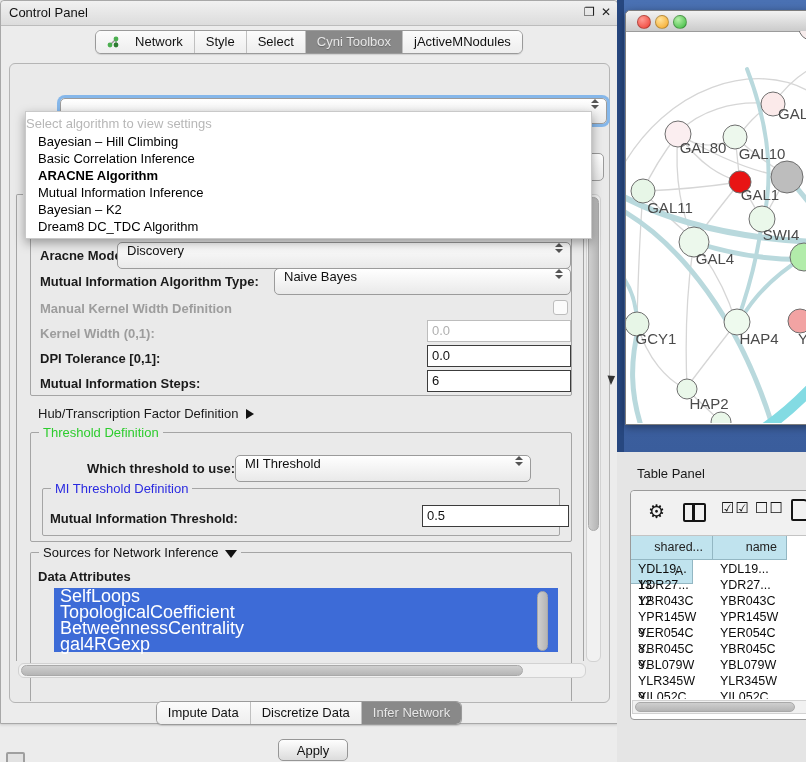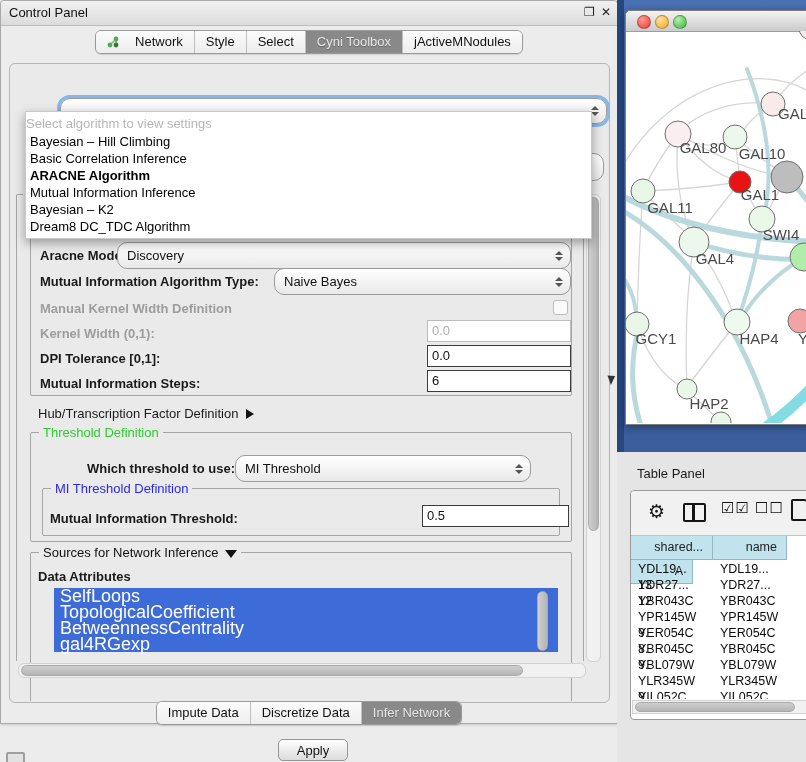--- a/index.html
+++ b/index.html
@@ -15,31 +15,31 @@
   #cp-title{left:8px;top:4px;font-size:13px;color:#111}
   .winbtn{top:4px;font-size:12px;font-weight:bold;color:#222;cursor:default}
   
   .seg{display:flex;border:1px solid #9a9a9a;border-radius:6px;overflow:hidden;background:#f6f6f6;box-shadow:0 1px 1px rgba(0,0,0,.12)}
   .seg .tab{padding:3px 11px 4px;font-size:13px;color:#111;border-left:1px solid #c0c0c0;display:flex;align-items:center;gap:16px;white-space:nowrap;background:linear-gradient(#fbfbfb,#eeeeee)}
   .seg .tab:first-child{border-left:none}
   .seg .tab.sel{background:#898989;color:#e7e7e7;text-shadow:0 1px 1px rgba(0,0,0,.25)}
   
   #content{left:8px;top:62px;width:599px;height:638px;background:#eaeaea;border:1px solid #b5b5b5;border-radius:6px}
   
-  .combo{background:linear-gradient(#ffffff,#e9e9e9);border:1px solid #9b9b9b;border-radius:10px;display:flex;align-items:center}
+  .combo{background:linear-gradient(#ffffff,#e9e9e9);border:1px solid #9b9b9b;border-radius:5px;display:flex;align-items:flex-start}
   .combo .txt{flex:1;font-size:13px;color:#111;padding-left:9px;white-space:nowrap;overflow:hidden}
   .arrows{width:9px;margin-right:7px;display:flex;flex-direction:column;align-items:center;gap:2px}
   .arrows i{display:block;width:0;height:0;border-left:4px solid transparent;border-right:4px solid transparent}
   .arrows .up{border-bottom:4px solid #555}
   .arrows .dn{border-top:4px solid #555}
   #combo-ghost1{box-shadow:0 0 0 3px #85b7ea}
   
   #popup{left:15px;top:47px;width:565px;background:#fff;border:1px solid #c9c9c9;box-shadow:0 4px 10px rgba(0,0,0,.35);z-index:9;padding-bottom:3px}
   #popup-prompt{font-size:13px;color:#b7b7b7;padding:4px 0 2px}
-  .popup-item{font-size:13px;color:#000;padding:1px 4px;line-height:15px;white-space:nowrap}
+  .popup-item{font-size:13px;color:#000;padding:1px 12px;line-height:15px;white-space:nowrap}
   .popup-item.sel{font-weight:bold}
   
   .grp{position:absolute;border:1px solid #a5a5a5;border-radius:2px}
   .grp.noBottom{border-bottom:none;border-radius:2px 2px 0 0}
   .gttl{position:absolute;top:-8px;background:#eaeaea;padding:0 4px;font-size:13px;white-space:nowrap}
   
   .fld{position:absolute;background:#fff;border:1px solid #bdbdbd;font-size:13px;color:#111;text-align:left;padding:2px 5px 0 4px}
   .fld.strong{border:1px solid #3c3c3c}
   .fld.dimv{color:#b0b0b0}
   .checkbox{position:absolute;width:13px;height:13px;border:1px solid #bdbdbd;border-radius:3px;background:#fbfbfb}

